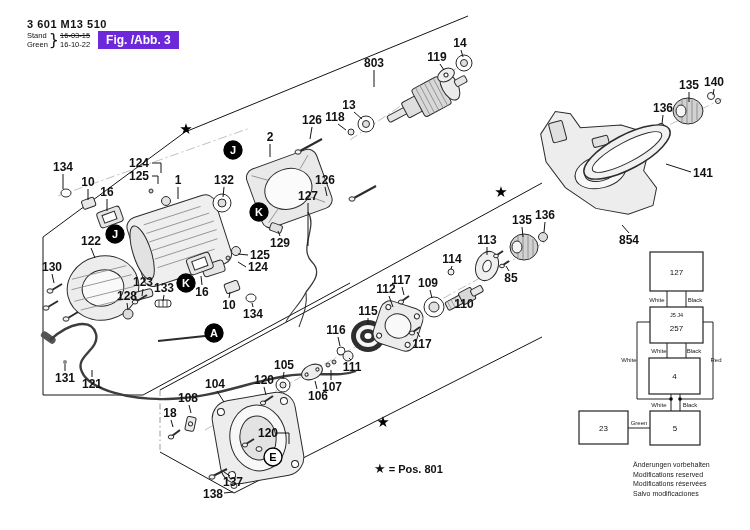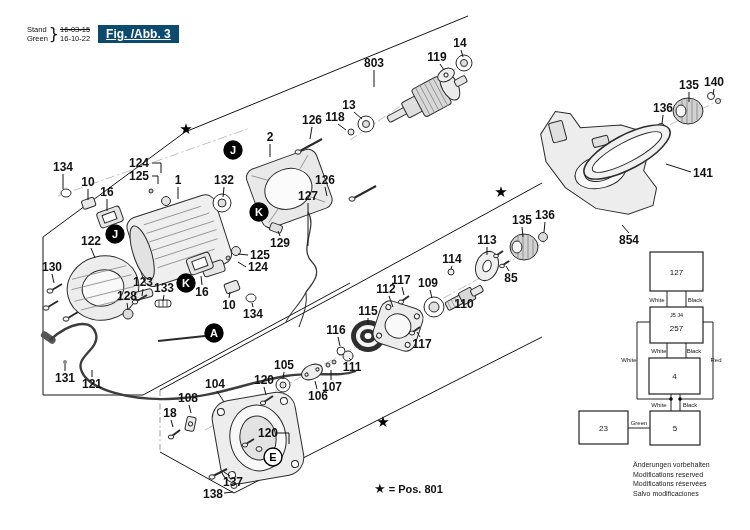--- a/index.html
+++ b/index.html
@@ -7,28 +7,28 @@
         font-family:"Liberation Sans",sans-serif;color:#111;}
   svg{position:absolute;left:0;top:0;}
   .plbl{font:bold 12px "Liberation Sans",sans-serif;fill:#111;}
   .cltr{font:bold 11px "Liberation Sans",sans-serif;}
   .star{font:15px "DejaVu Sans",sans-serif;fill:#000;}
   .wlbl{font:8px "Liberation Sans",sans-serif;fill:#111;}
   .wsub{font:5.5px "Liberation Sans",sans-serif;fill:#111;}
   .wtag{font:6px "Liberation Sans",sans-serif;fill:#222;}
   .titleblock{position:absolute;left:27px;top:18px;}
   .pn{font:bold 11px "Liberation Sans",sans-serif;letter-spacing:.5px;}
-  .standrow{display:flex;align-items:center;margin-top:6px;}
+  .standrow{display:flex;align-items:center;}
   .si{font:7.5px "Liberation Sans",sans-serif;line-height:9px;}
   .brace{font:16px "DejaVu Sans",sans-serif;margin:0 1px 0 1px;}
   .dates{font:7.5px "Liberation Sans",sans-serif;line-height:9px;}
   .struck{text-decoration:line-through;}
-  .figbox{background:#0c4a6e;color:#fff;font:bold 12px "Liberation Sans",sans-serif;
-          padding:2px 8px;margin-left:8px;white-space:nowrap;text-decoration:underline;}
-  .legend{position:absolute;left:374px;top:461px;font:bold 11px "Liberation Sans",sans-serif;margin-top:20px;}
+  .figbox{background:#6d28d9;color:#fff;font:bold 12px "Liberation Sans",sans-serif;
+          padding:2px 8px;margin-left:8px;white-space:nowrap;}
+  .legend{position:absolute;left:374px;top:461px;font:bold 11px "Liberation Sans",sans-serif;}
   .legend .star-glyph{font-family:"DejaVu Sans",sans-serif;font-size:13px;}
   .footer{position:absolute;left:633px;top:460px;font:7px "Liberation Sans",sans-serif;
           line-height:9.5px;color:#222;}
 </style>
 </head>
 <body>
 
 <div id="page">
 
   <svg width="750" height="530" viewBox="0 0 750 530">
@@ -414,20 +414,21 @@
         <text x="694" y="353" text-anchor="middle" class="wtag">Black</text>
         <text x="629" y="362" text-anchor="middle" class="wtag">White</text>
         <text x="716" y="362" text-anchor="middle" class="wtag">Red</text>
         <text x="659" y="407" text-anchor="middle" class="wtag">White</text>
         <text x="690" y="407" text-anchor="middle" class="wtag">Black</text>
         <text x="639" y="425" text-anchor="middle" class="wtag">Green</text>
       </g>
   </svg>
 
   <div class="titleblock">
+    <div class="pn">3 601 M13 510</div>
     <div class="standrow">
       <div class="si">
         <span>Stand</span><br>
         <span>Green</span>
       </div>
       <span class="brace">}</span>
       <div class="dates">
         <span class="struck">16-03-15</span><br>
         <span>16-10-22</span>
       </div>

